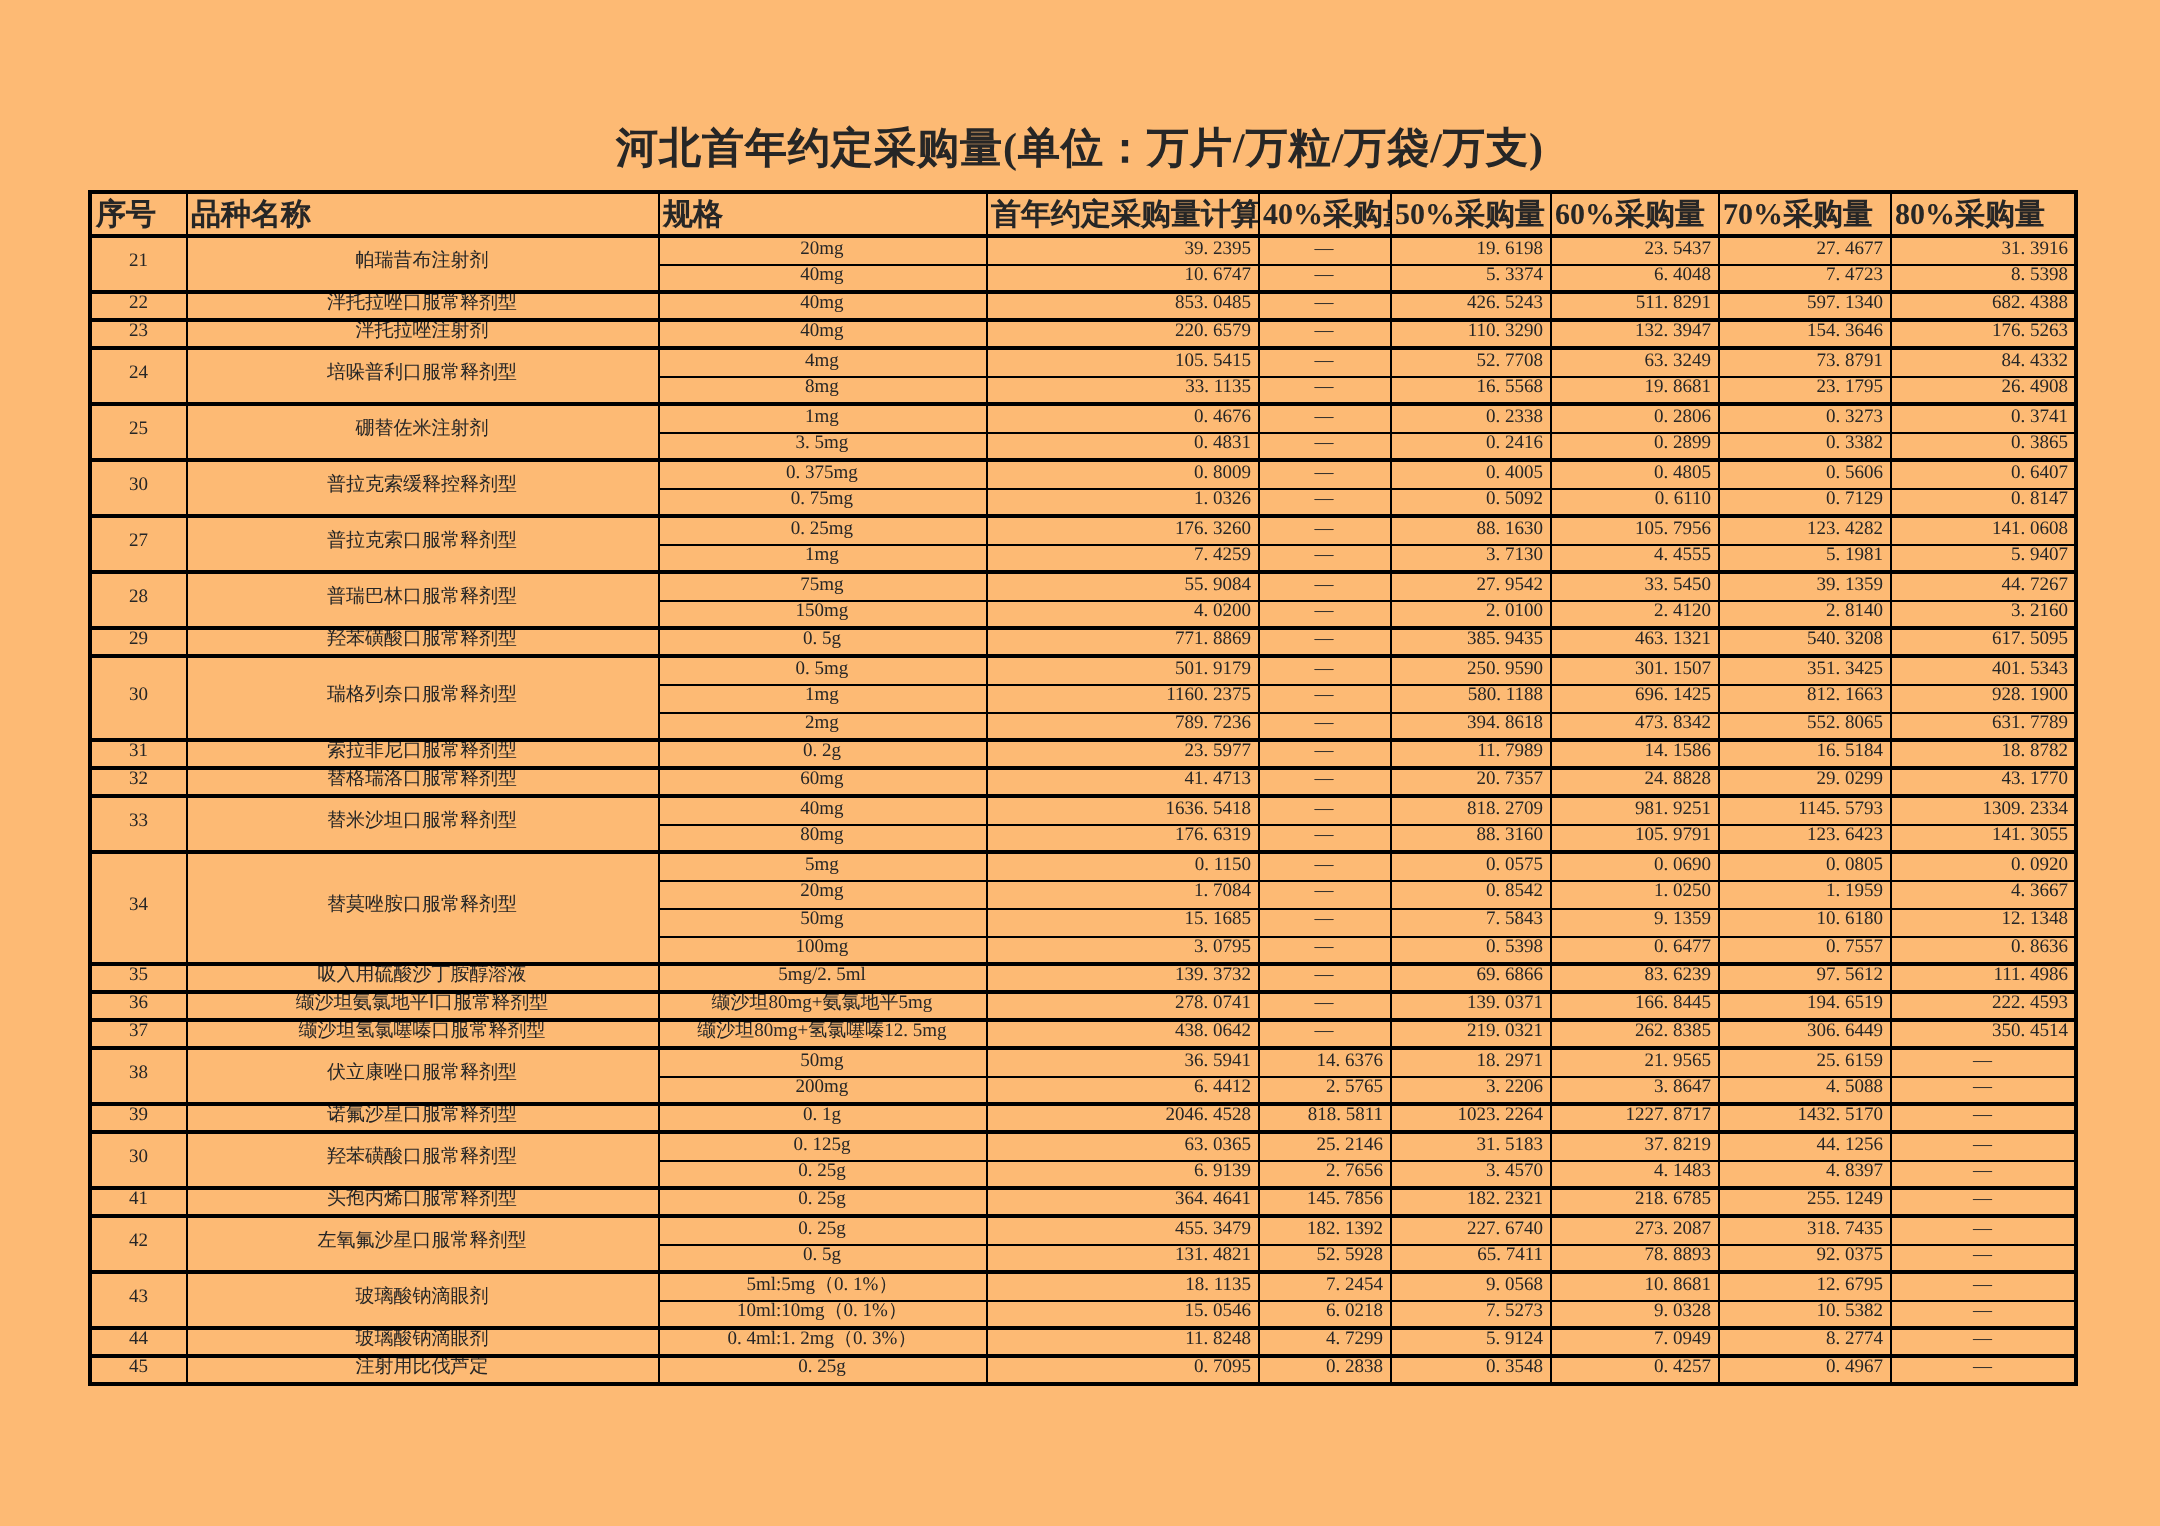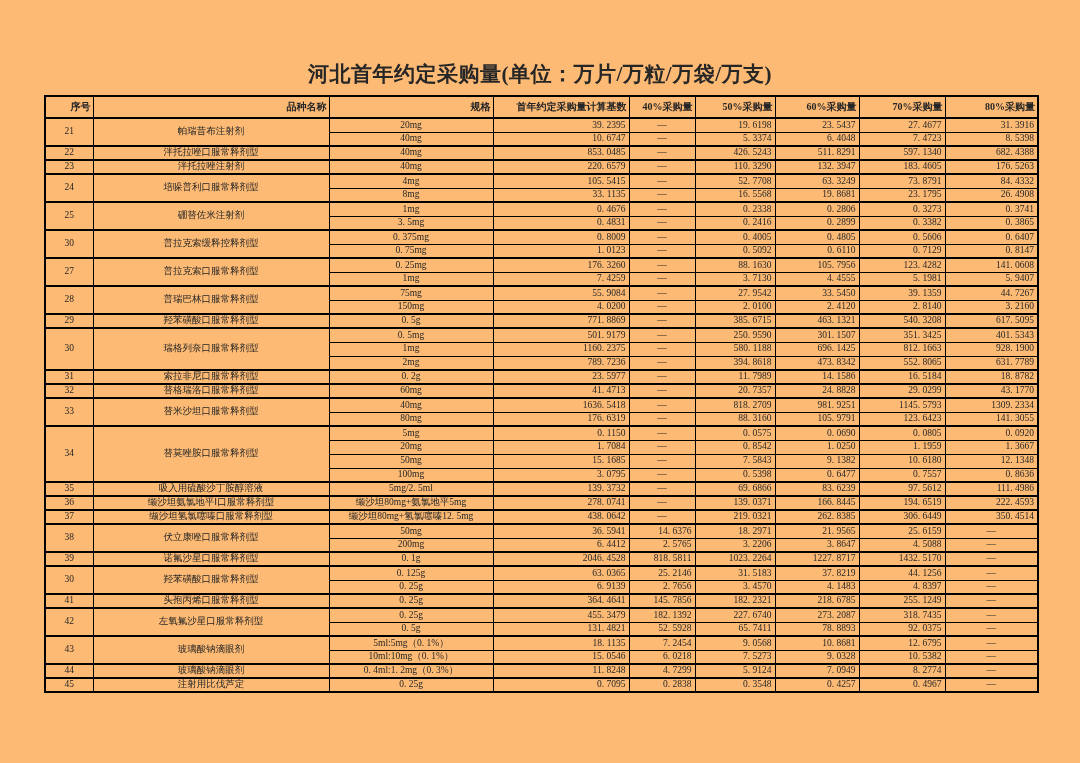--- a/index.html
+++ b/index.html
@@ -23,23 +23,23 @@
     position:absolute;
     left:44px;top:95px;
     width:993px;
     border-collapse:collapse;
     table-layout:fixed;
     border:2px solid #000;
   }
   table.sheet th{
     border:1px solid #000;
     border-bottom:2px solid #000;
-    font-size:10px;
+    font-size:15px;
     font-weight:bold;
-    text-align:right;
+    text-align:left;
     height:20px;
     padding:0 2px;
     overflow:hidden;
     white-space:nowrap;
   }
   table.sheet td{
     border:1px solid #000;
     font-size:9.5px;
     height:12px;
     line-height:1;
@@ -117,21 +117,21 @@
           <td class="c-num">682. 4388</td>
         </tr>
         <tr class="group-start">
           <td rowspan="1" class="c-center">23</td>
           <td rowspan="1" class="c-center">泮托拉唑注射剂</td>
           <td class="c-center">40mg</td>
           <td class="c-num">220. 6579</td>
           <td class="c-dash">—</td>
           <td class="c-num">110. 3290</td>
           <td class="c-num">132. 3947</td>
-          <td class="c-num">183. 4605</td>
+          <td class="c-num">154. 3646</td>
           <td class="c-num">176. 5263</td>
         </tr>
         <tr class="group-start">
           <td rowspan="2" class="c-center">24</td>
           <td rowspan="2" class="c-center">培哚普利口服常释剂型</td>
           <td class="c-center">4mg</td>
           <td class="c-num">105. 5415</td>
           <td class="c-dash">—</td>
           <td class="c-num">52. 7708</td>
           <td class="c-num">63. 3249</td>
@@ -173,21 +173,21 @@
           <td class="c-center">0. 375mg</td>
           <td class="c-num">0. 8009</td>
           <td class="c-dash">—</td>
           <td class="c-num">0. 4005</td>
           <td class="c-num">0. 4805</td>
           <td class="c-num">0. 5606</td>
           <td class="c-num">0. 6407</td>
         </tr>
         <tr>
           <td class="c-center">0. 75mg</td>
-          <td class="c-num">1. 0123</td>
+          <td class="c-num">1. 0326</td>
           <td class="c-dash">—</td>
           <td class="c-num">0. 5092</td>
           <td class="c-num">0. 6110</td>
           <td class="c-num">0. 7129</td>
           <td class="c-num">0. 8147</td>
         </tr>
         <tr class="group-start">
           <td rowspan="2" class="c-center">27</td>
           <td rowspan="2" class="c-center">普拉克索口服常释剂型</td>
           <td class="c-center">0. 25mg</td>
@@ -226,21 +226,21 @@
           <td class="c-num">2. 4120</td>
           <td class="c-num">2. 8140</td>
           <td class="c-num">3. 2160</td>
         </tr>
         <tr class="group-start">
           <td rowspan="1" class="c-center">29</td>
           <td rowspan="1" class="c-center">羟苯磺酸口服常释剂型</td>
           <td class="c-center">0. 5g</td>
           <td class="c-num">771. 8869</td>
           <td class="c-dash">—</td>
-          <td class="c-num">385. 6715</td>
+          <td class="c-num">385. 9435</td>
           <td class="c-num">463. 1321</td>
           <td class="c-num">540. 3208</td>
           <td class="c-num">617. 5095</td>
         </tr>
         <tr class="group-start">
           <td rowspan="3" class="c-center">30</td>
           <td rowspan="3" class="c-center">瑞格列奈口服常释剂型</td>
           <td class="c-center">0. 5mg</td>
           <td class="c-num">501. 9179</td>
           <td class="c-dash">—</td>
@@ -320,28 +320,28 @@
           <td class="c-num">0. 0805</td>
           <td class="c-num">0. 0920</td>
         </tr>
         <tr>
           <td class="c-center">20mg</td>
           <td class="c-num">1. 7084</td>
           <td class="c-dash">—</td>
           <td class="c-num">0. 8542</td>
           <td class="c-num">1. 0250</td>
           <td class="c-num">1. 1959</td>
-          <td class="c-num">1. 3667</td>
+          <td class="c-num">4. 3667</td>
         </tr>
         <tr>
           <td class="c-center">50mg</td>
           <td class="c-num">15. 1685</td>
           <td class="c-dash">—</td>
           <td class="c-num">7. 5843</td>
-          <td class="c-num">9. 1382</td>
+          <td class="c-num">9. 1359</td>
           <td class="c-num">10. 6180</td>
           <td class="c-num">12. 1348</td>
         </tr>
         <tr>
           <td class="c-center">100mg</td>
           <td class="c-num">3. 0795</td>
           <td class="c-dash">—</td>
           <td class="c-num">0. 5398</td>
           <td class="c-num">0. 6477</td>
           <td class="c-num">0. 7557</td>

